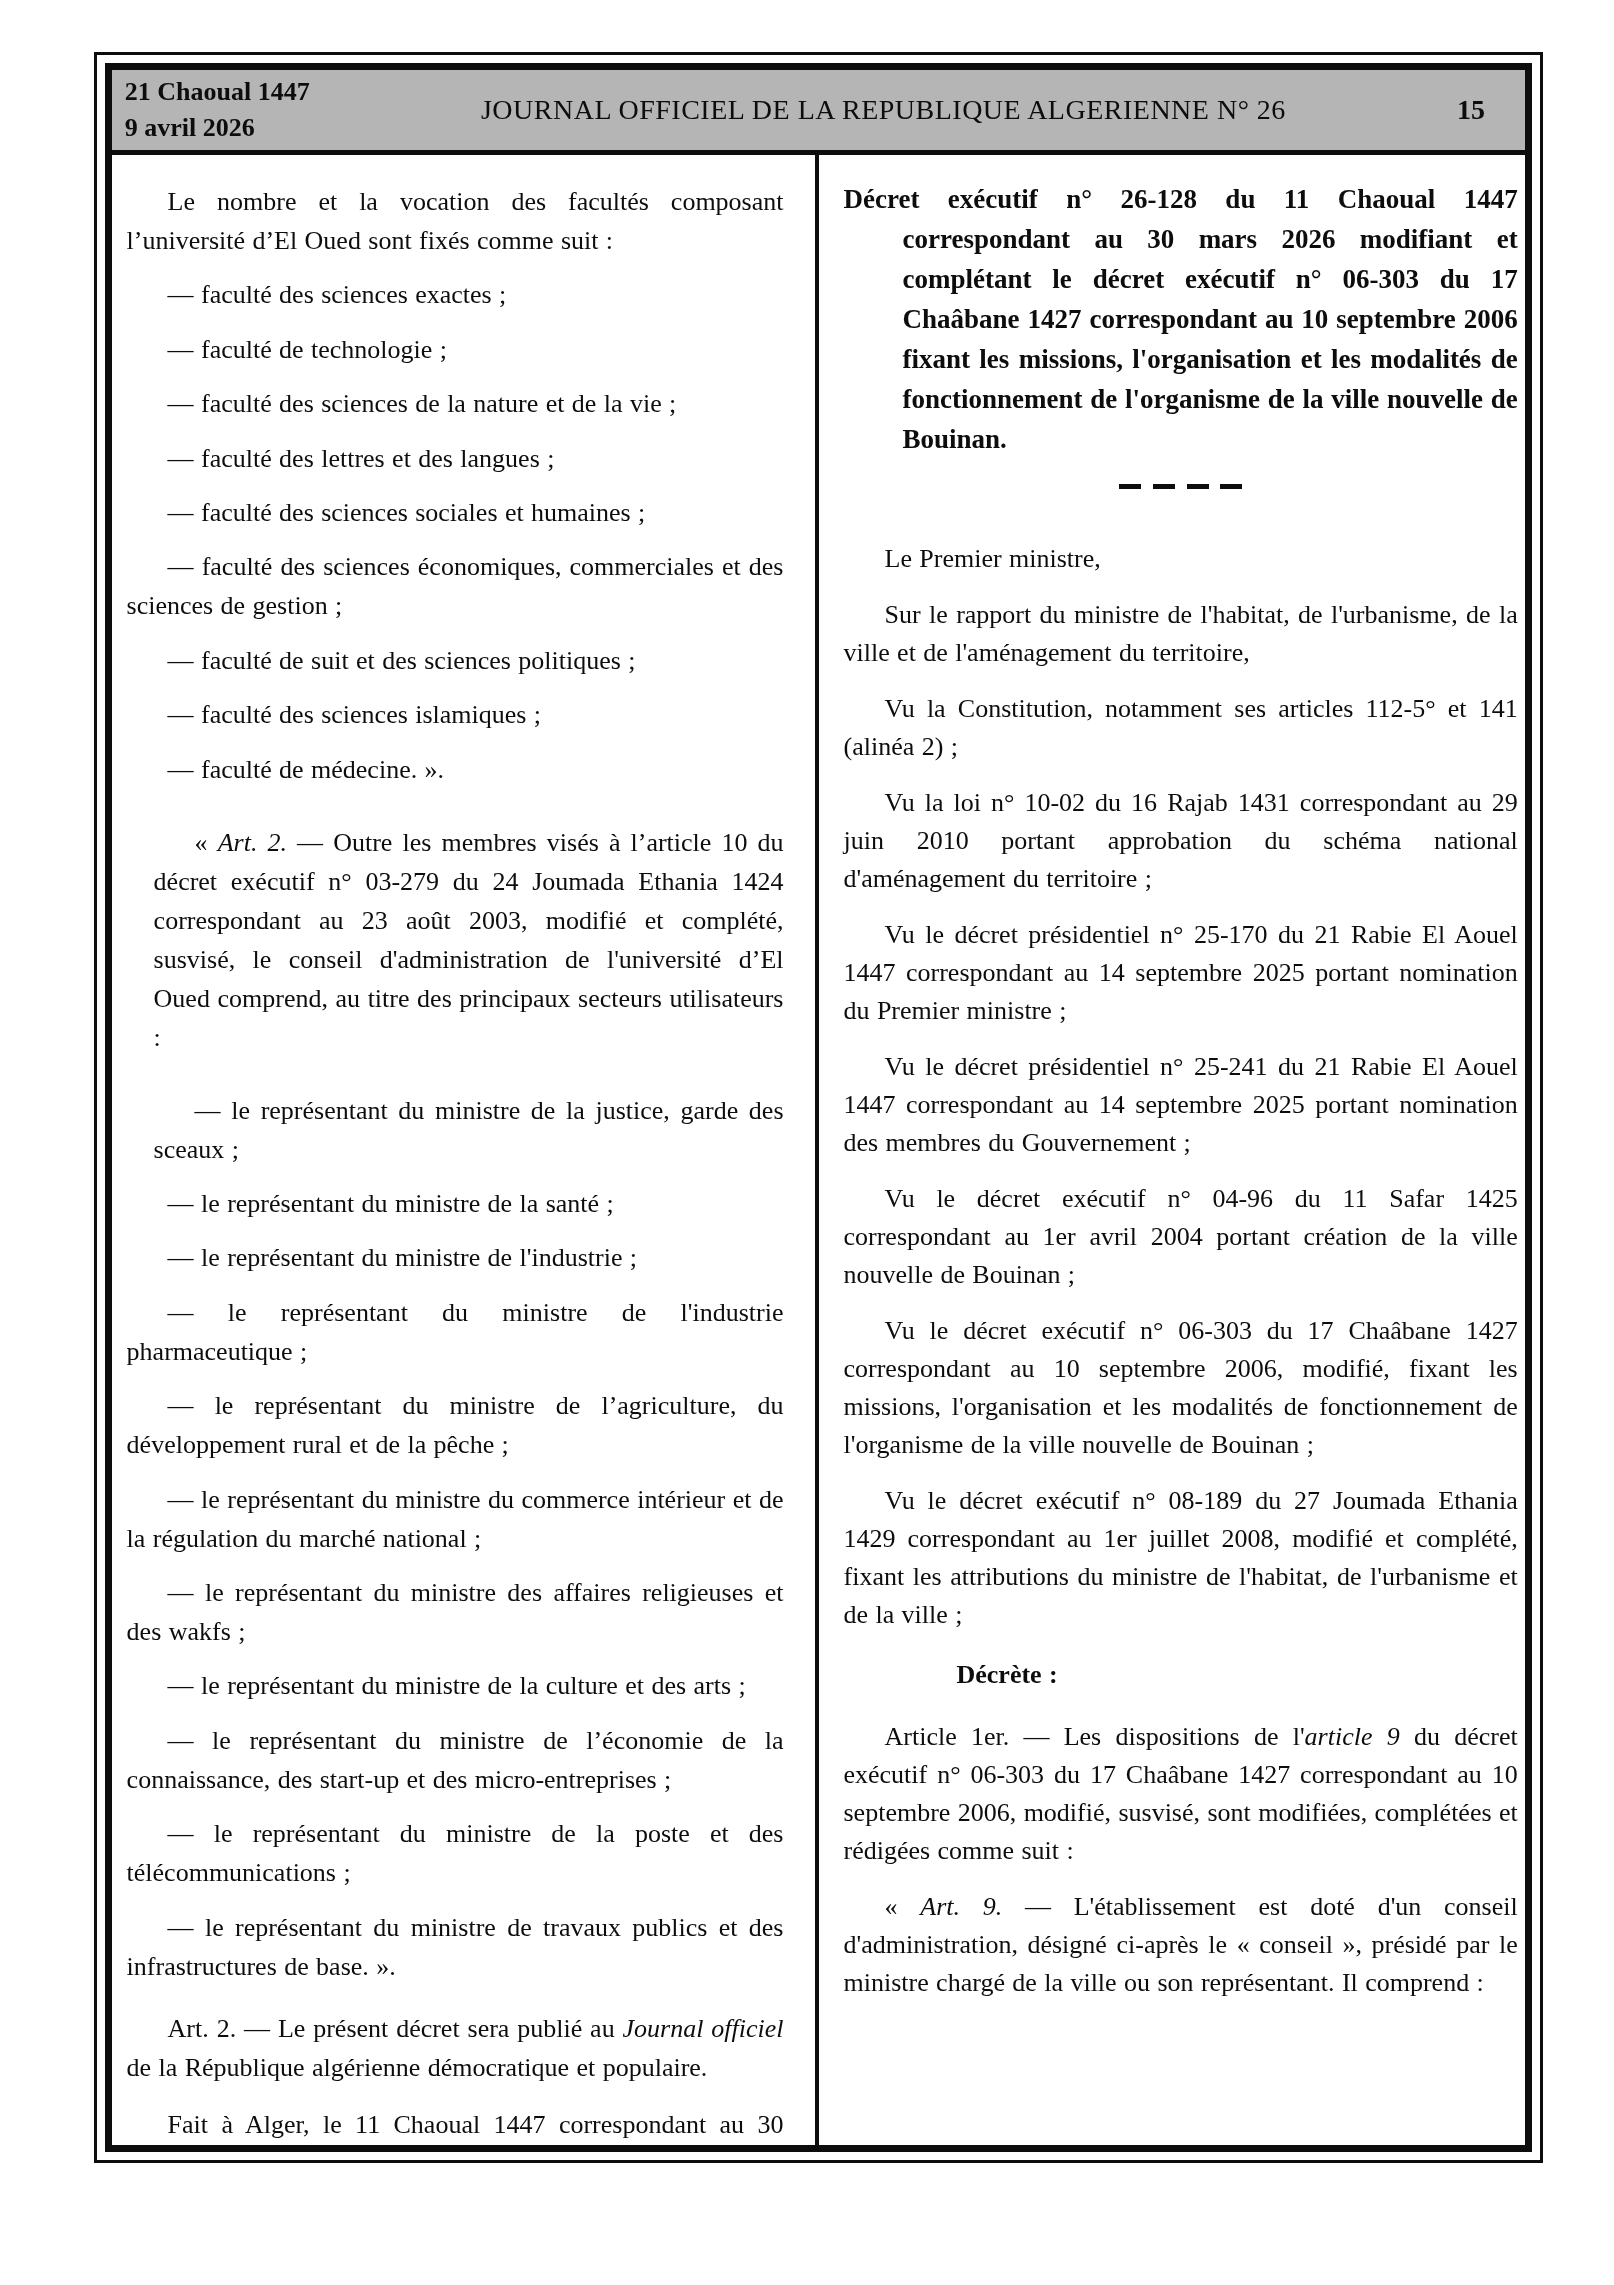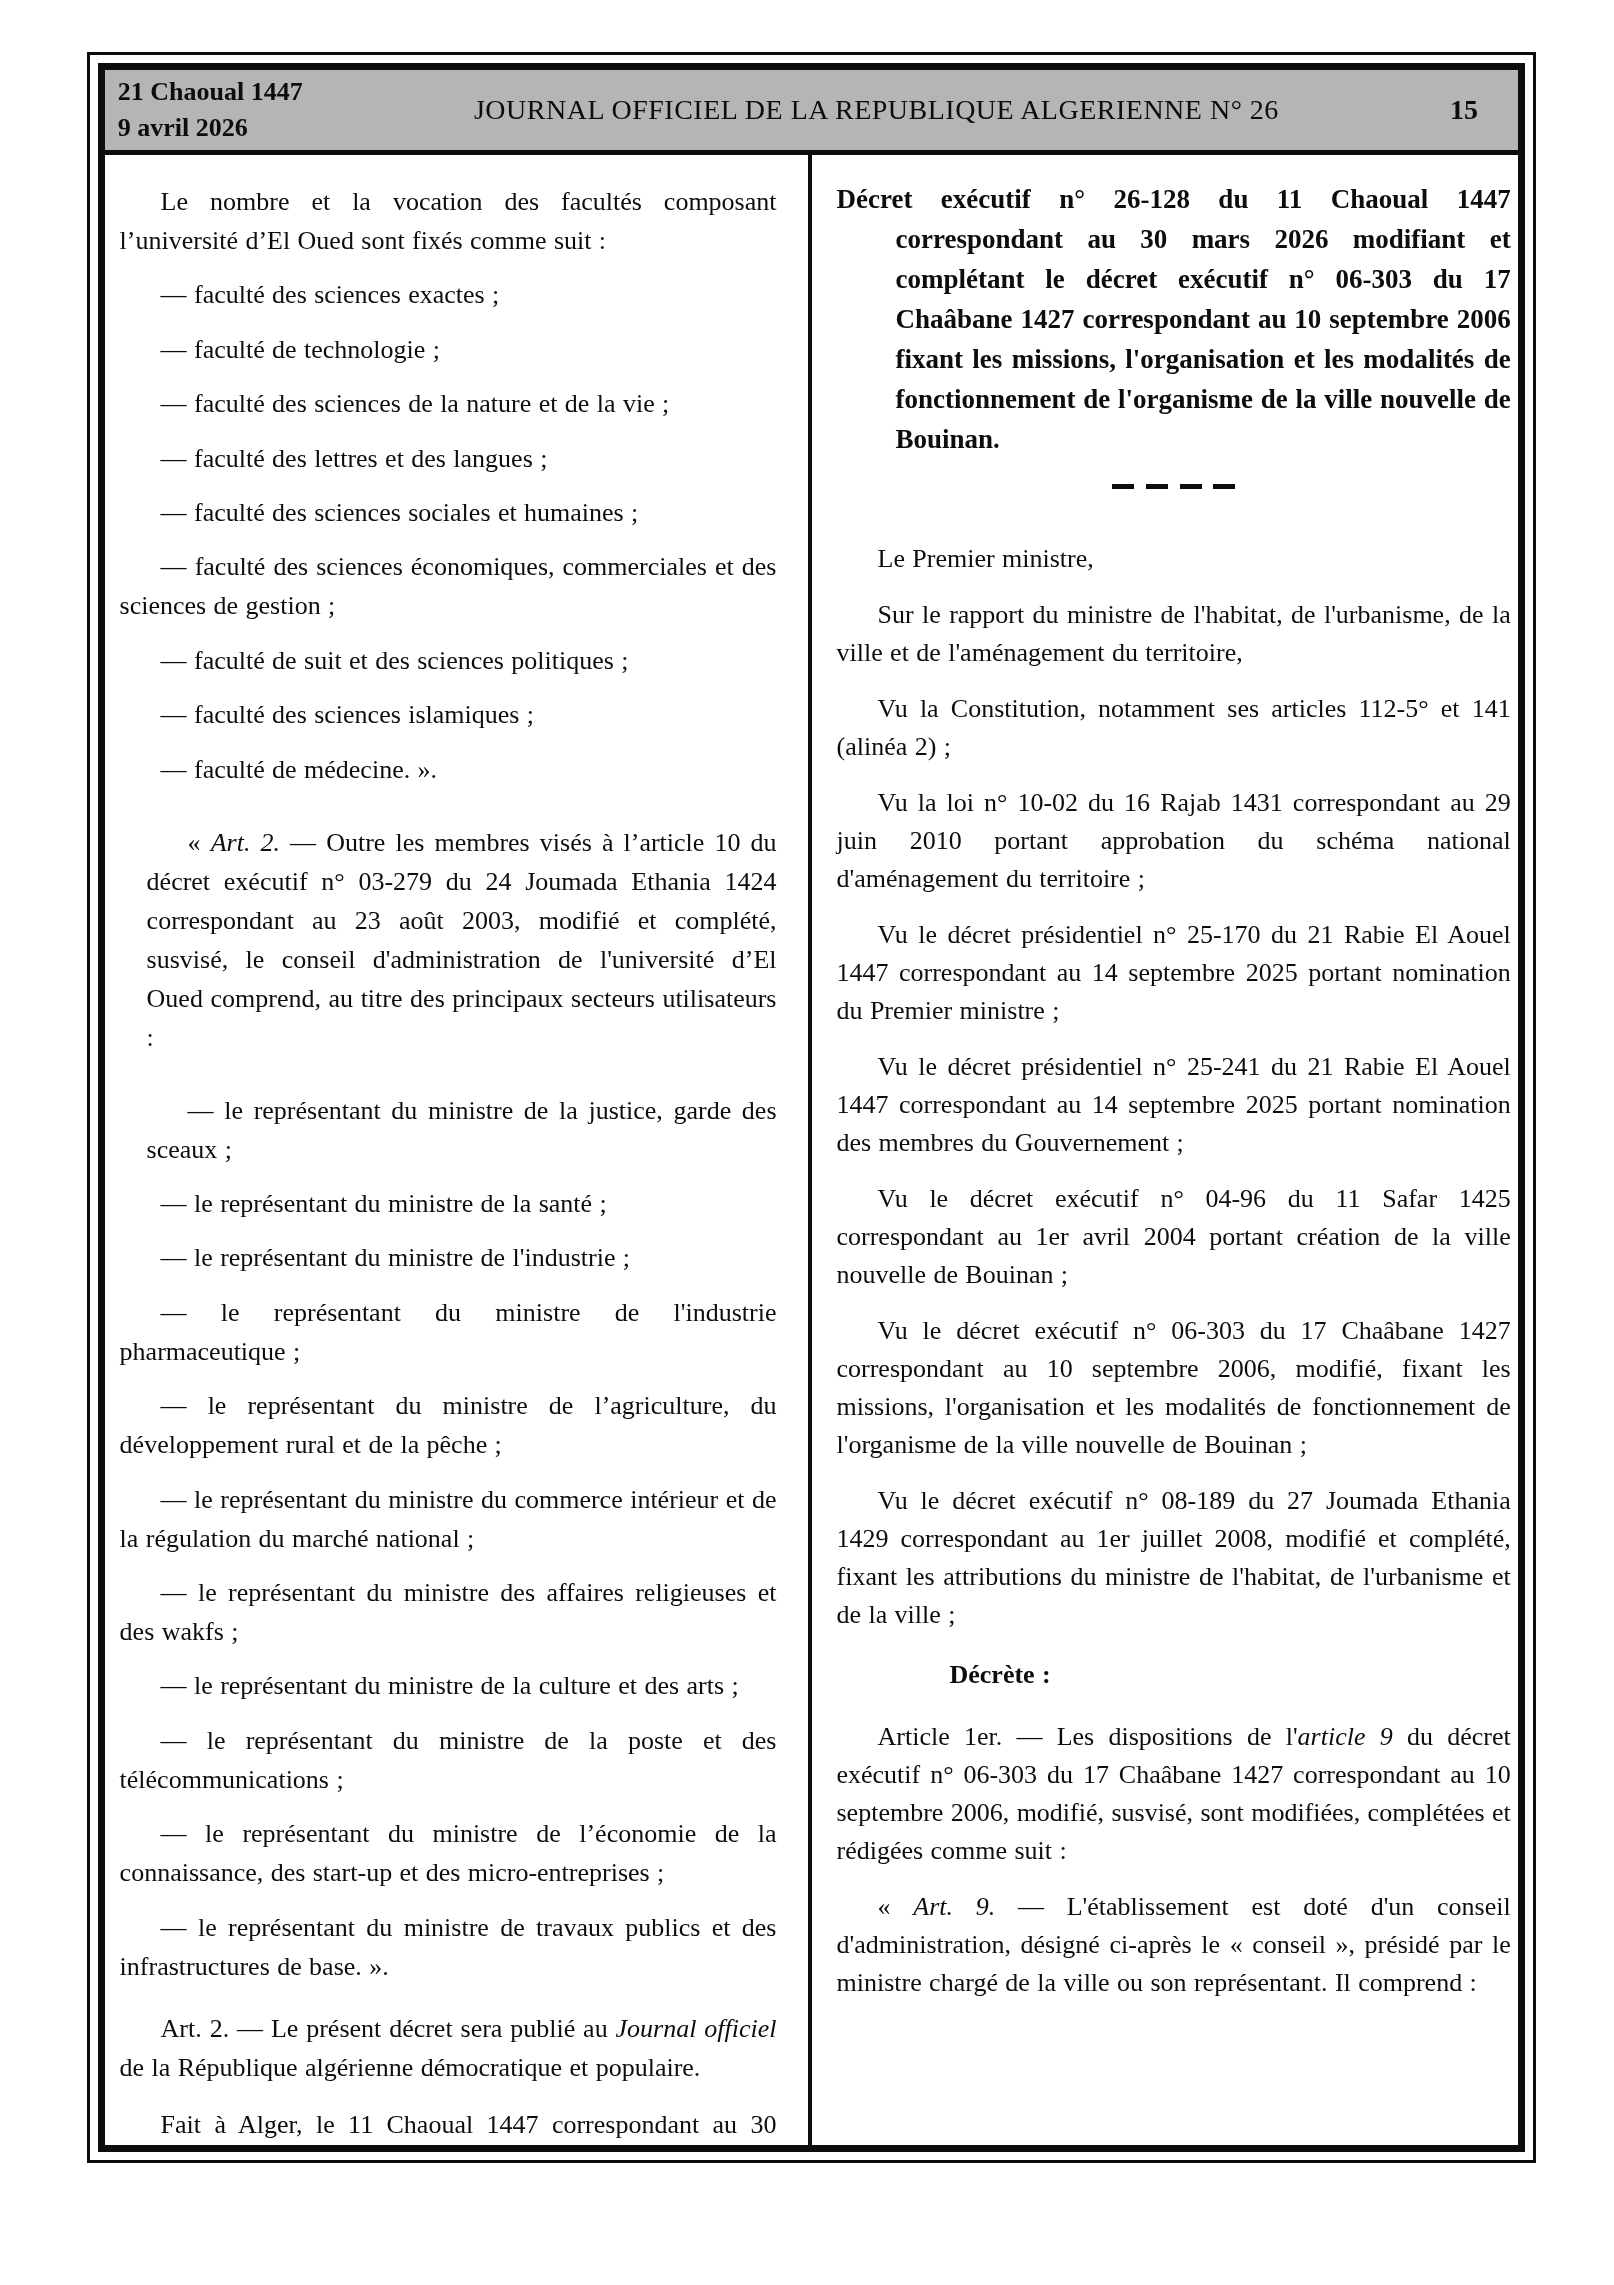--- a/index.html
+++ b/index.html
@@ -5,21 +5,21 @@
   html,body{margin:0;padding:0;}
   body{
     width:1615px;height:2285px;
     background:#ffffff;
     font-family:"Liberation Serif","DejaVu Serif",serif;
     color:#0d0d0d;
     position:relative;
     -webkit-font-smoothing:antialiased;
   }
   .frame-outer{
-    position:absolute;left:87px;top:52px;
+    position:absolute;left:94px;top:52px;
     width:1449px;height:2111px;
     border:3.6px solid #0d0d0d;
     padding:8.1px;
     box-sizing:border-box;
     background:#ffffff;
   }
   .frame-inner{
     width:100%;height:100%;
     border:7.2px solid #0d0d0d;
     box-sizing:border-box;
@@ -105,22 +105,22 @@
         <p class="para gap-lg"><span>« </span><em>Art. 2.</em><span> — Outre les membres visés à l’article 10 du décret exécutif n° 03-279 du 24 Joumada Ethania 1424 correspondant au 23 août 2003, modifié et complété, susvisé, le conseil d'administration de l'université d’El Oued comprend, au titre des principaux secteurs utilisateurs :</span></p>
 
         <p class="para gap-lg">— le représentant du ministre de la justice, garde des sceaux ;</p>
         <p class="para li">— le représentant du ministre de la santé ;</p>
         <p class="para li">— le représentant du ministre de l'industrie ;</p>
         <p class="para li">— le représentant du ministre de l'industrie pharmaceutique ;</p>
         <p class="para li">— le représentant du ministre de l’agriculture, du développement rural et de la pêche ;</p>
         <p class="para li">— le représentant du ministre du commerce intérieur et de la régulation du marché national ;</p>
         <p class="para li">— le représentant du ministre des affaires religieuses et des wakfs ;</p>
         <p class="para li">— le représentant du ministre de la culture et des arts ;</p>
+        <p class="para li">— le représentant du ministre de l’économie de la connaissance, des start-up et des micro-entreprises ;</p>
         <p class="para li">— le représentant du ministre de la poste et des télécommunications ;</p>
-        <p class="para li">— le représentant du ministre de l’économie de la connaissance, des start-up et des micro-entreprises ;</p>
         <p class="para li">— le représentant du ministre de travaux publics et des infrastructures de base. ».</p>
 
         <p class="para gap-md"><span>Art. 2. — Le présent décret sera publié au </span><em>Journal officiel</em><span> de la République algérienne démocratique et populaire.</span></p>
 
         <p class="para gap-sm">Fait à Alger, le 11 Chaoual 1447 correspondant au 30 mars 2026.</p>
 
       </section>
 
       <section class="col col-right">
         <p class="decree-title">Décret exécutif n° 26-128 du 11 Chaoual 1447 correspondant au 30 mars 2026 modifiant et complétant le décret exécutif n° 06-303 du 17 Chaâbane 1427 correspondant au 10 septembre 2006 fixant les missions, l'organisation et les modalités de fonctionnement de l'organisme de la ville nouvelle de Bouinan.</p>

